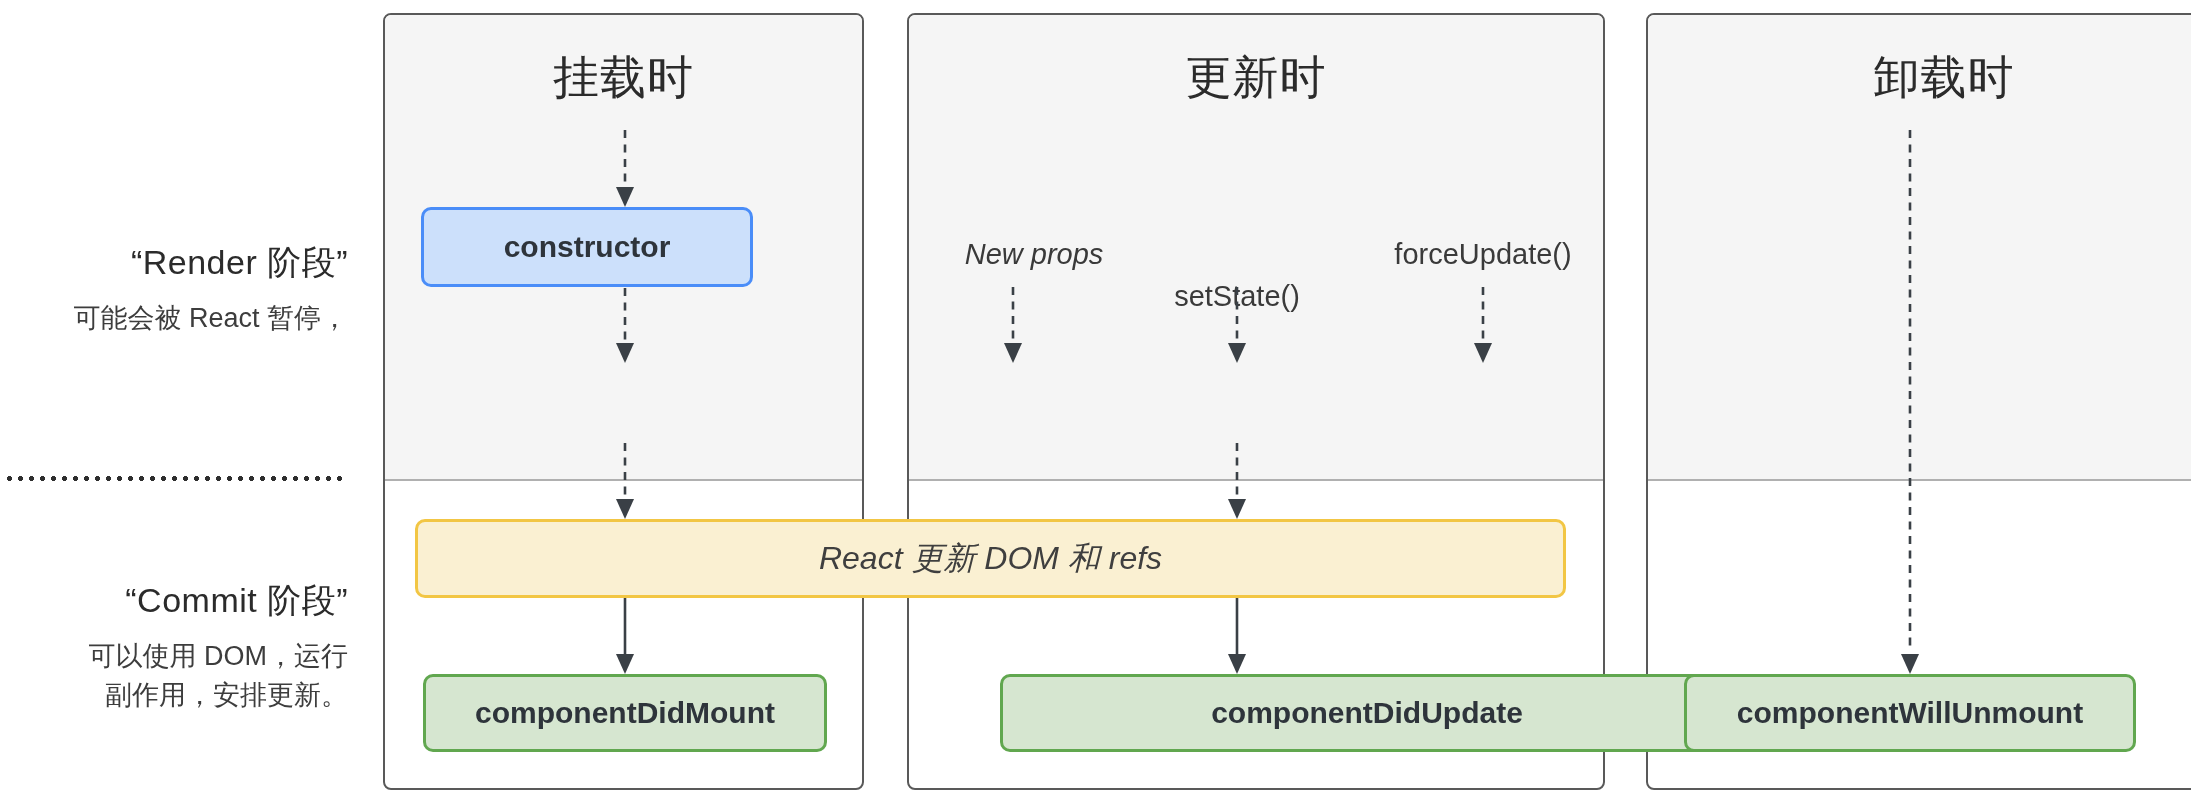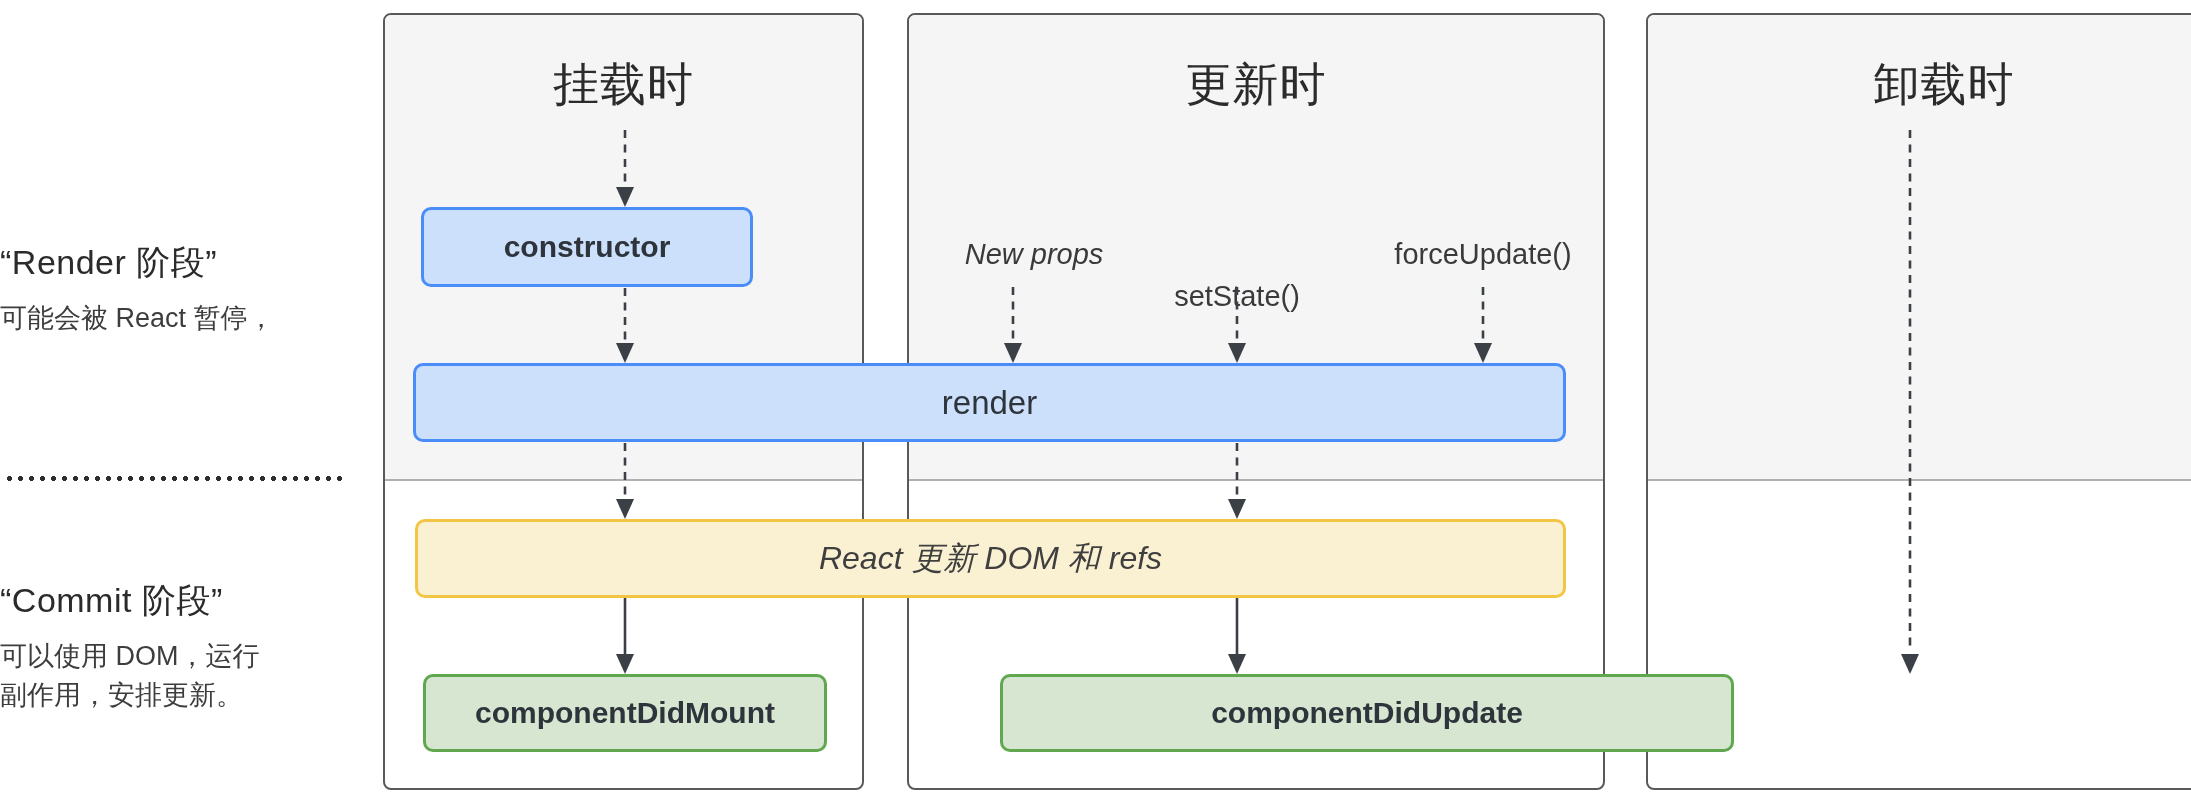--- a/index.html
+++ b/index.html
@@ -9,39 +9,39 @@
     --column_bg_top:#f5f5f5; --column_bg_bottom:#ffffff;
     --column_border:#595959; --divider:#b0b0b0;
     --text_dark:#2e343b; --text_body:#3d3d3d; --arrow:#3a4046;
   }
   *{margin:0;padding:0;box-sizing:border-box;}
   body{background:#fff;font-family:"Liberation Sans","DejaVu Sans",sans-serif;}
   .page{position:relative;width:2191px;height:808px;background:#fff;overflow:hidden;}
 
   
   .sidebar{position:absolute;left:0;top:0;width:348px;height:808px;}
-  .phase-block{position:absolute;left:0;width:348px;text-align:left;}
+  .phase-block{position:absolute;left:0;width:348px;text-align:right;}
   .render-phase{top:240px;}
   .commit-phase{top:578px;}
   .phase-title{font-size:34px;font-weight:500;color:#2b2b2b;margin-bottom:13px;letter-spacing:.5px;}
   .phase-desc{font-size:27px;line-height:39px;color:var(--text_body);}
   .dotted-divider{position:absolute;left:4px;top:475px;width:341px;height:7px;
     background-image:radial-gradient(circle closest-side,#2e2e2e 2.3px,transparent 2.8px);
     background-size:11px 7px;background-repeat:repeat-x;}
 
   
   .column{position:absolute;top:13px;height:777px;background:var(--column_bg_bottom);
     border:2px solid var(--column_border);border-radius:8px;z-index:1;}
   .col-mount{left:383px;width:481px;}
   .col-update{left:907px;width:698px;}
   .col-unmount{left:1646px;width:596px;}
   .column-top{position:absolute;left:0;top:0;right:0;height:466px;
     background:var(--column_bg_top);border-bottom:2px solid var(--divider);
     border-radius:6px 6px 0 0;}
-  .column-header{text-align:center;padding-top:32px;font-size:46px;font-weight:500;color:#2b2b2b;letter-spacing:1px;margin-top:7px;}
+  .column-header{text-align:center;padding-top:32px;font-size:46px;font-weight:500;color:#2b2b2b;letter-spacing:1px;}
 
   
   .trigger{position:absolute;top:238px;transform:translateX(-50%);font-size:29px;color:#3a3a3a;z-index:2;white-space:nowrap;}
   .trigger.italic{font-style:italic;}
 
   
   .arrows{position:absolute;left:0;top:0;width:2191px;height:808px;z-index:2;pointer-events:none;}
   .arrows line{stroke:var(--arrow);stroke-width:2.6;}
   .arrows line.dashed{stroke-dasharray:8 6.5;}
   .arrows polygon{fill:var(--arrow);}
@@ -121,22 +121,22 @@
     <polygon points="1228,499 1246,499 1237,519"></polygon>
     <line x1="1237" y1="598" x2="1237" y2="656"></line>
     <polygon points="1228,654 1246,654 1237,674"></polygon>
 
     <line class="dashed" x1="1910" y1="130" x2="1910" y2="650"></line>
     <polygon points="1901,654 1919,654 1910,674"></polygon>
   </svg>
 
   <div class="node blue" style="left:421px;top:207px;width:332px;height:80px;">constructor</div>
 
-  <div class="node blue render-bar" style="left:413px;top:363px;width:1153px;height:79px;">render</div>
 
   <div class="node yellow" style="left:415px;top:519px;width:1151px;height:79px;">React 更新 DOM 和 refs</div>
 
   <div class="node green" style="left:423px;top:674px;width:404px;height:78px;">componentDidMount</div>
 
   <div class="node green" style="left:1000px;top:674px;width:734px;height:78px;">componentDidUpdate</div>
 
+  <div class="node green" style="left:1684px;top:674px;width:452px;height:78px;">componentWillUnmount</div>
 
 </div>
 
 </body></html>

